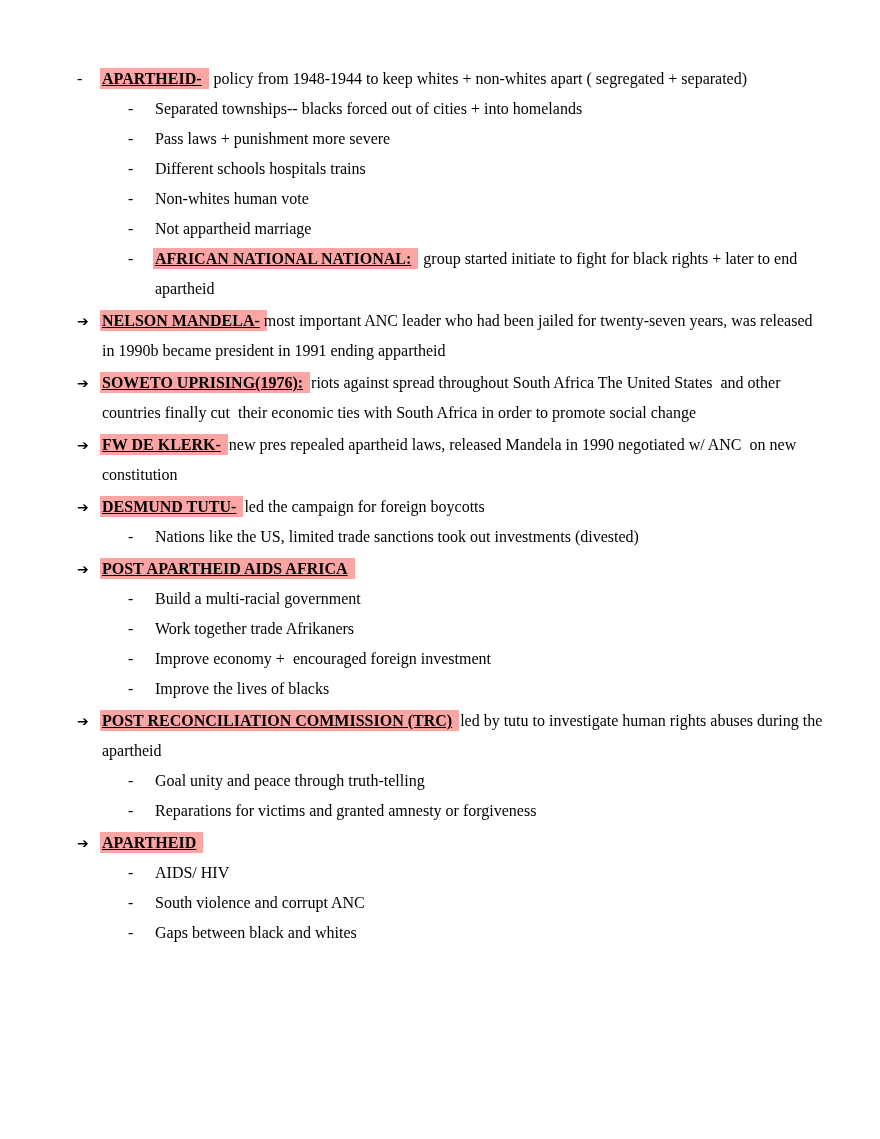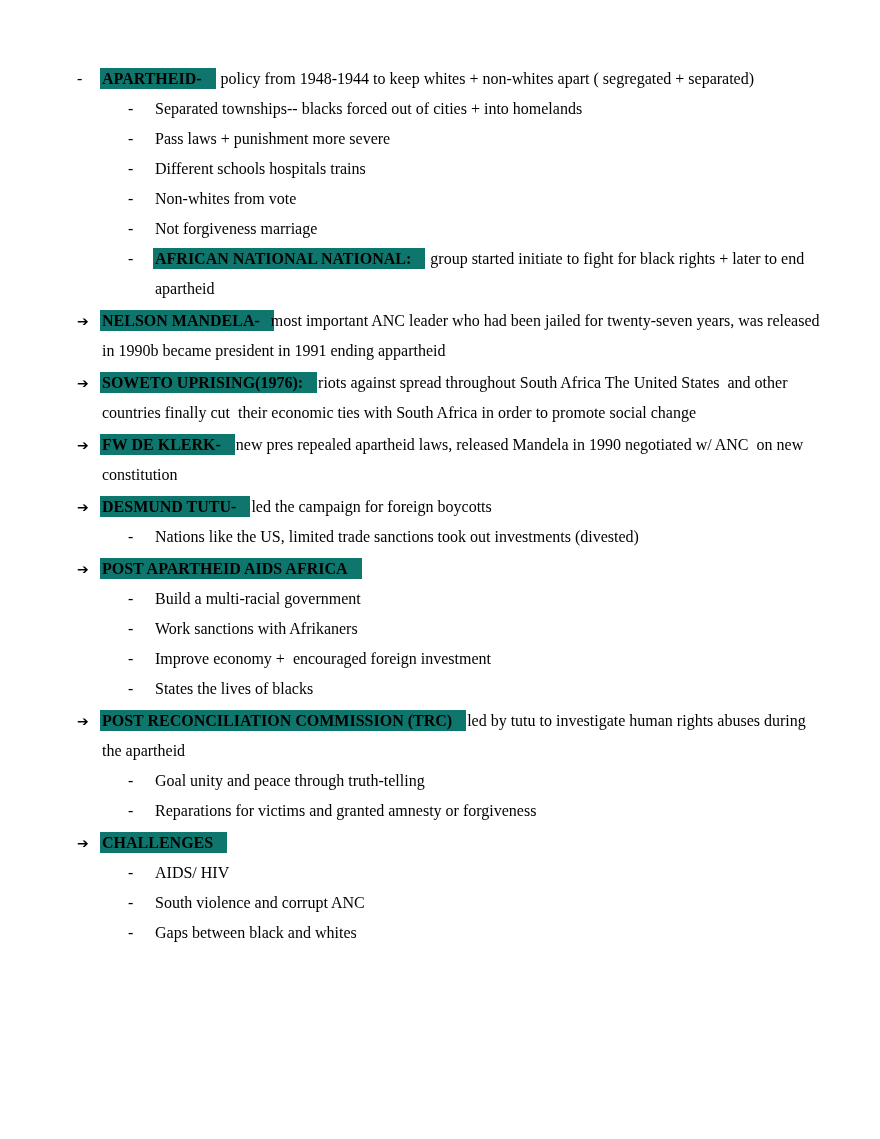--- a/index.html
+++ b/index.html
@@ -47,24 +47,25 @@
     flex: 1 1 auto;
     min-width: 0;
   }
   .seg {
     white-space: pre-wrap;
   }
   .bold {
     font-weight: bold;
   }
   .highlight {
-    background: #0f766e;
-    padding: 2px 14px 2px 2px;
+    background: #fca5a5;
+    padding: 2px 7px 2px 2px;
     margin: -2px -3px -2px -2px;
     box-decoration-break: clone;
+    text-decoration: underline;
     -webkit-box-decoration-break: clone;
   }
 </style>
 </head>
 <body>
 
 <div class="page">
   <div>
       <div class="item level-1">
         <span class="bullet">-</span>
@@ -77,25 +78,25 @@
       <div class="item level-2">
         <span class="bullet">-</span>
         <div class="text"><span class="seg">Pass laws + punishment more severe</span></div>
       </div>
       <div class="item level-2">
         <span class="bullet">-</span>
         <div class="text"><span class="seg">Different schools hospitals trains</span></div>
       </div>
       <div class="item level-2">
         <span class="bullet">-</span>
-        <div class="text"><span class="seg">Non-whites from vote</span></div>
+        <div class="text"><span class="seg">Non-whites human vote</span></div>
       </div>
       <div class="item level-2">
         <span class="bullet">-</span>
-        <div class="text"><span class="seg">Not forgiveness marriage</span></div>
+        <div class="text"><span class="seg">Not appartheid marriage</span></div>
       </div>
       <div class="item level-2">
         <span class="bullet">-</span>
         <div class="text"><span class="seg bold highlight">AFRICAN NATIONAL NATIONAL:</span><span class="seg">  group started initiate to fight for black rights + later to end apartheid</span></div>
       </div>
       <div class="item level-1 arrow-item">
         <span class="bullet arrow-glyph">➔</span>
         <div class="text"><span class="seg bold highlight">NELSON MANDELA-</span><span class="seg">most important ANC leader who had been jailed for twenty-seven years, was released in 1990b became president in 1991 ending appartheid</span></div>
       </div>
       <div class="item level-1 arrow-item">
@@ -117,45 +118,45 @@
       <div class="item level-1 arrow-item">
         <span class="bullet arrow-glyph">➔</span>
         <div class="text"><span class="seg bold highlight">POST APARTHEID AIDS AFRICA</span></div>
       </div>
       <div class="item level-2">
         <span class="bullet">-</span>
         <div class="text"><span class="seg">Build a multi-racial government</span></div>
       </div>
       <div class="item level-2">
         <span class="bullet">-</span>
-        <div class="text"><span class="seg">Work sanctions with Afrikaners</span></div>
+        <div class="text"><span class="seg">Work together trade Afrikaners</span></div>
       </div>
       <div class="item level-2">
         <span class="bullet">-</span>
         <div class="text"><span class="seg">Improve economy +  encouraged foreign investment</span></div>
       </div>
       <div class="item level-2">
         <span class="bullet">-</span>
-        <div class="text"><span class="seg">States the lives of blacks</span></div>
+        <div class="text"><span class="seg">Improve the lives of blacks</span></div>
       </div>
       <div class="item level-1 arrow-item">
         <span class="bullet arrow-glyph">➔</span>
         <div class="text"><span class="seg bold highlight">POST RECONCILIATION COMMISSION (TRC)</span><span class="seg"> led by tutu to investigate human rights abuses during the apartheid</span></div>
       </div>
       <div class="item level-2">
         <span class="bullet">-</span>
         <div class="text"><span class="seg">Goal unity and peace through truth-telling</span></div>
       </div>
       <div class="item level-2">
         <span class="bullet">-</span>
         <div class="text"><span class="seg">Reparations for victims and granted amnesty or forgiveness</span></div>
       </div>
       <div class="item level-1 arrow-item">
         <span class="bullet arrow-glyph">➔</span>
-        <div class="text"><span class="seg bold highlight">CHALLENGES</span></div>
+        <div class="text"><span class="seg bold highlight">APARTHEID</span></div>
       </div>
       <div class="item level-2">
         <span class="bullet">-</span>
         <div class="text"><span class="seg">AIDS/ HIV</span></div>
       </div>
       <div class="item level-2">
         <span class="bullet">-</span>
         <div class="text"><span class="seg">South violence and corrupt ANC</span></div>
       </div>
       <div class="item level-2">

